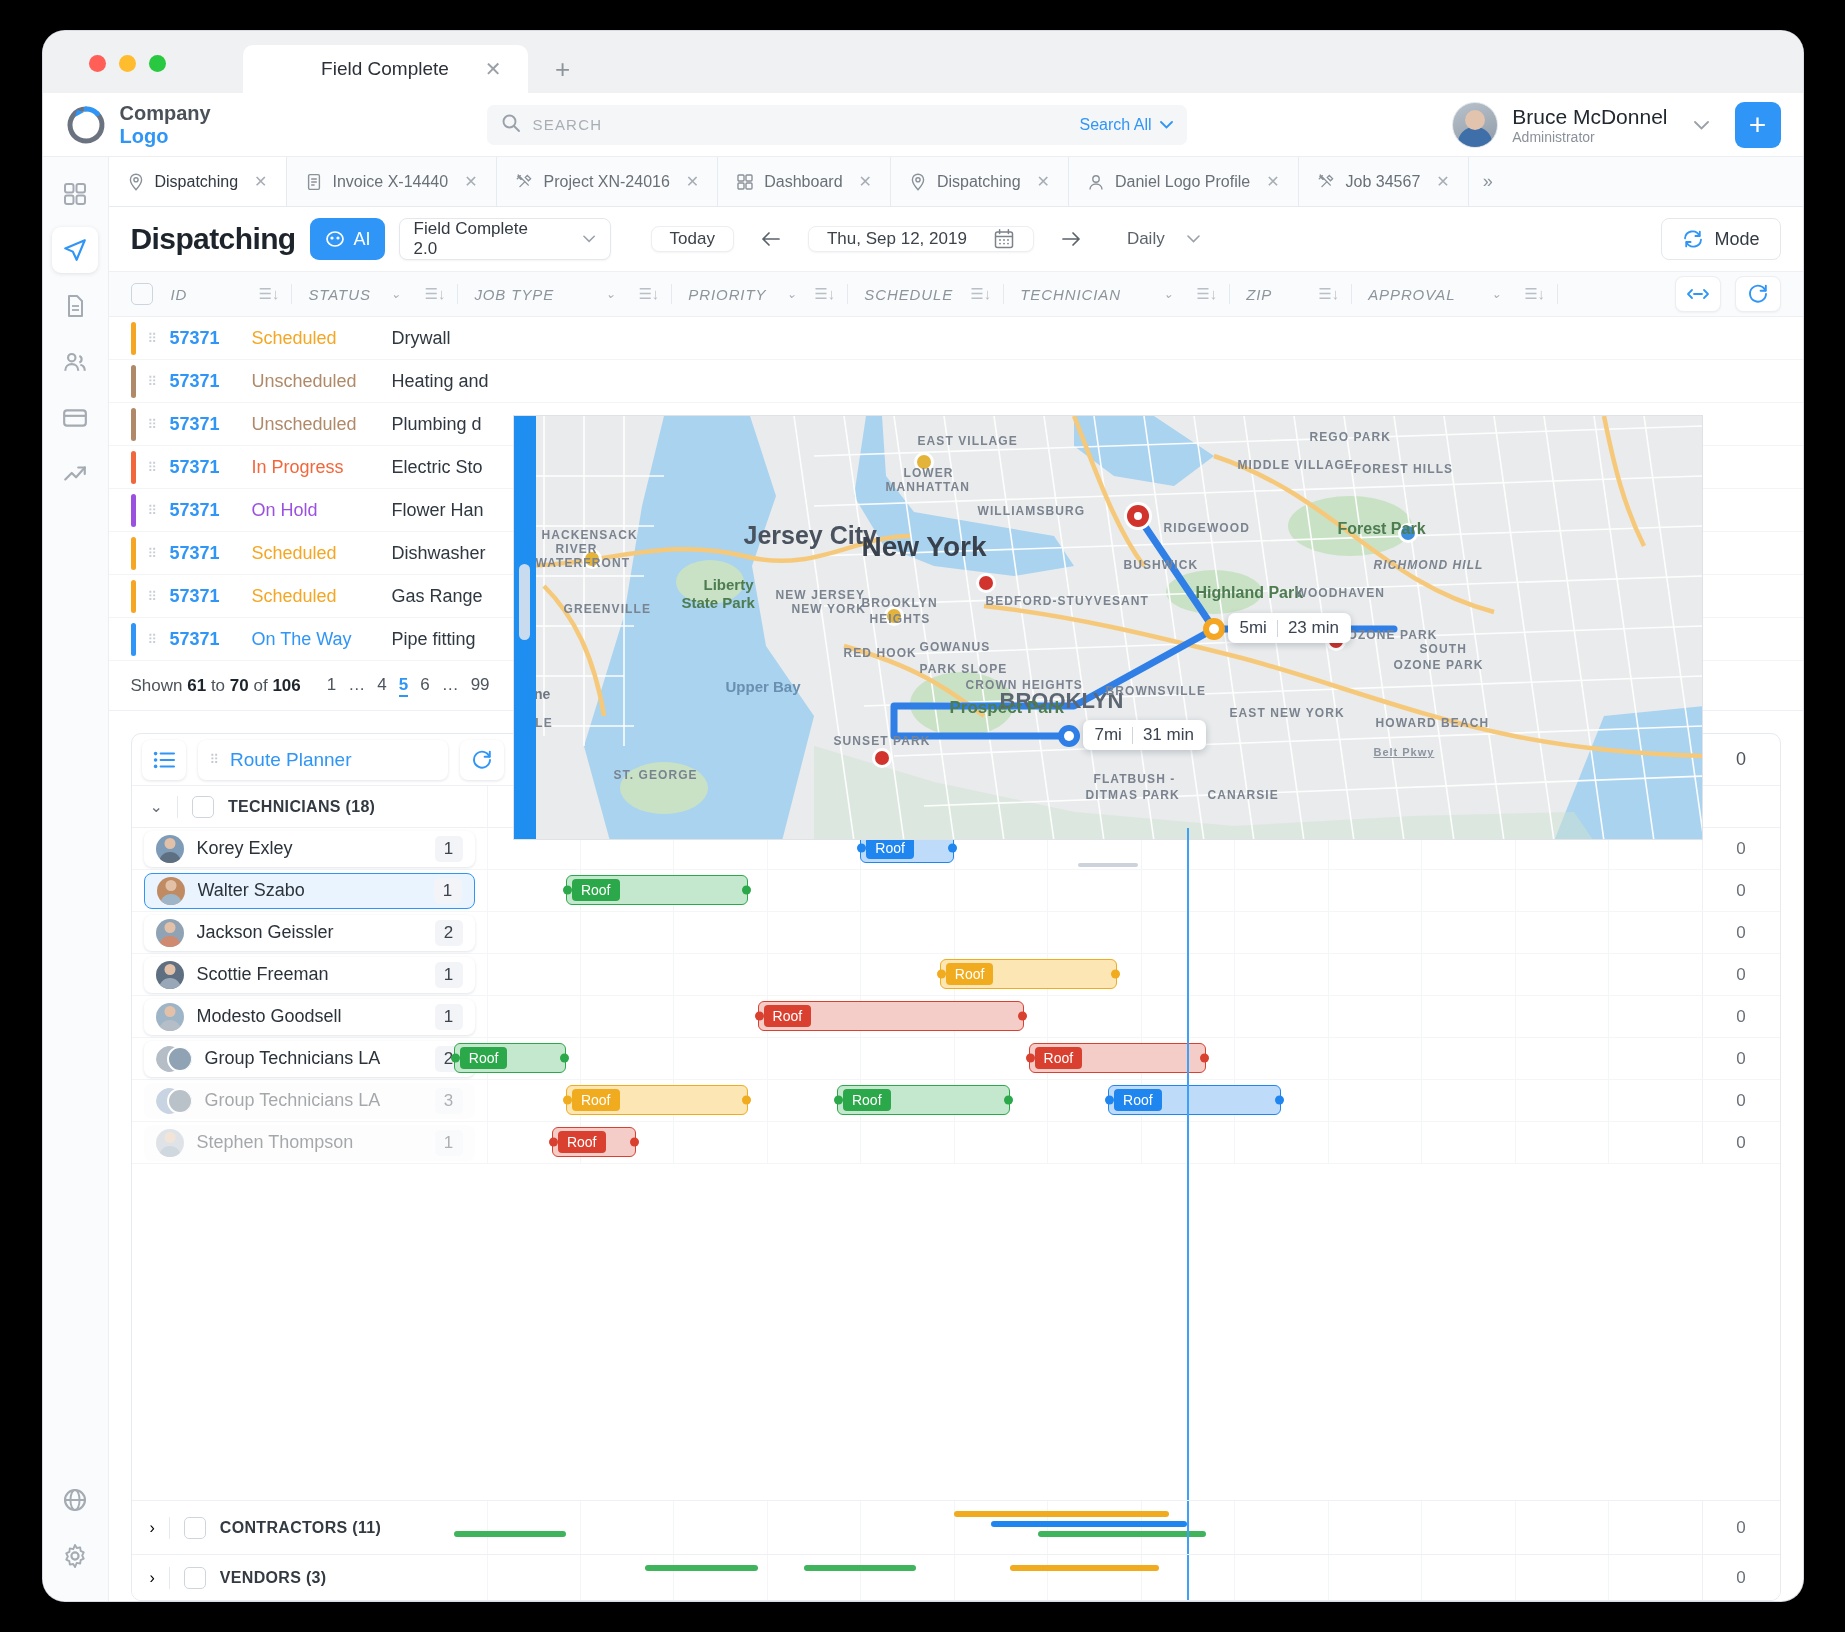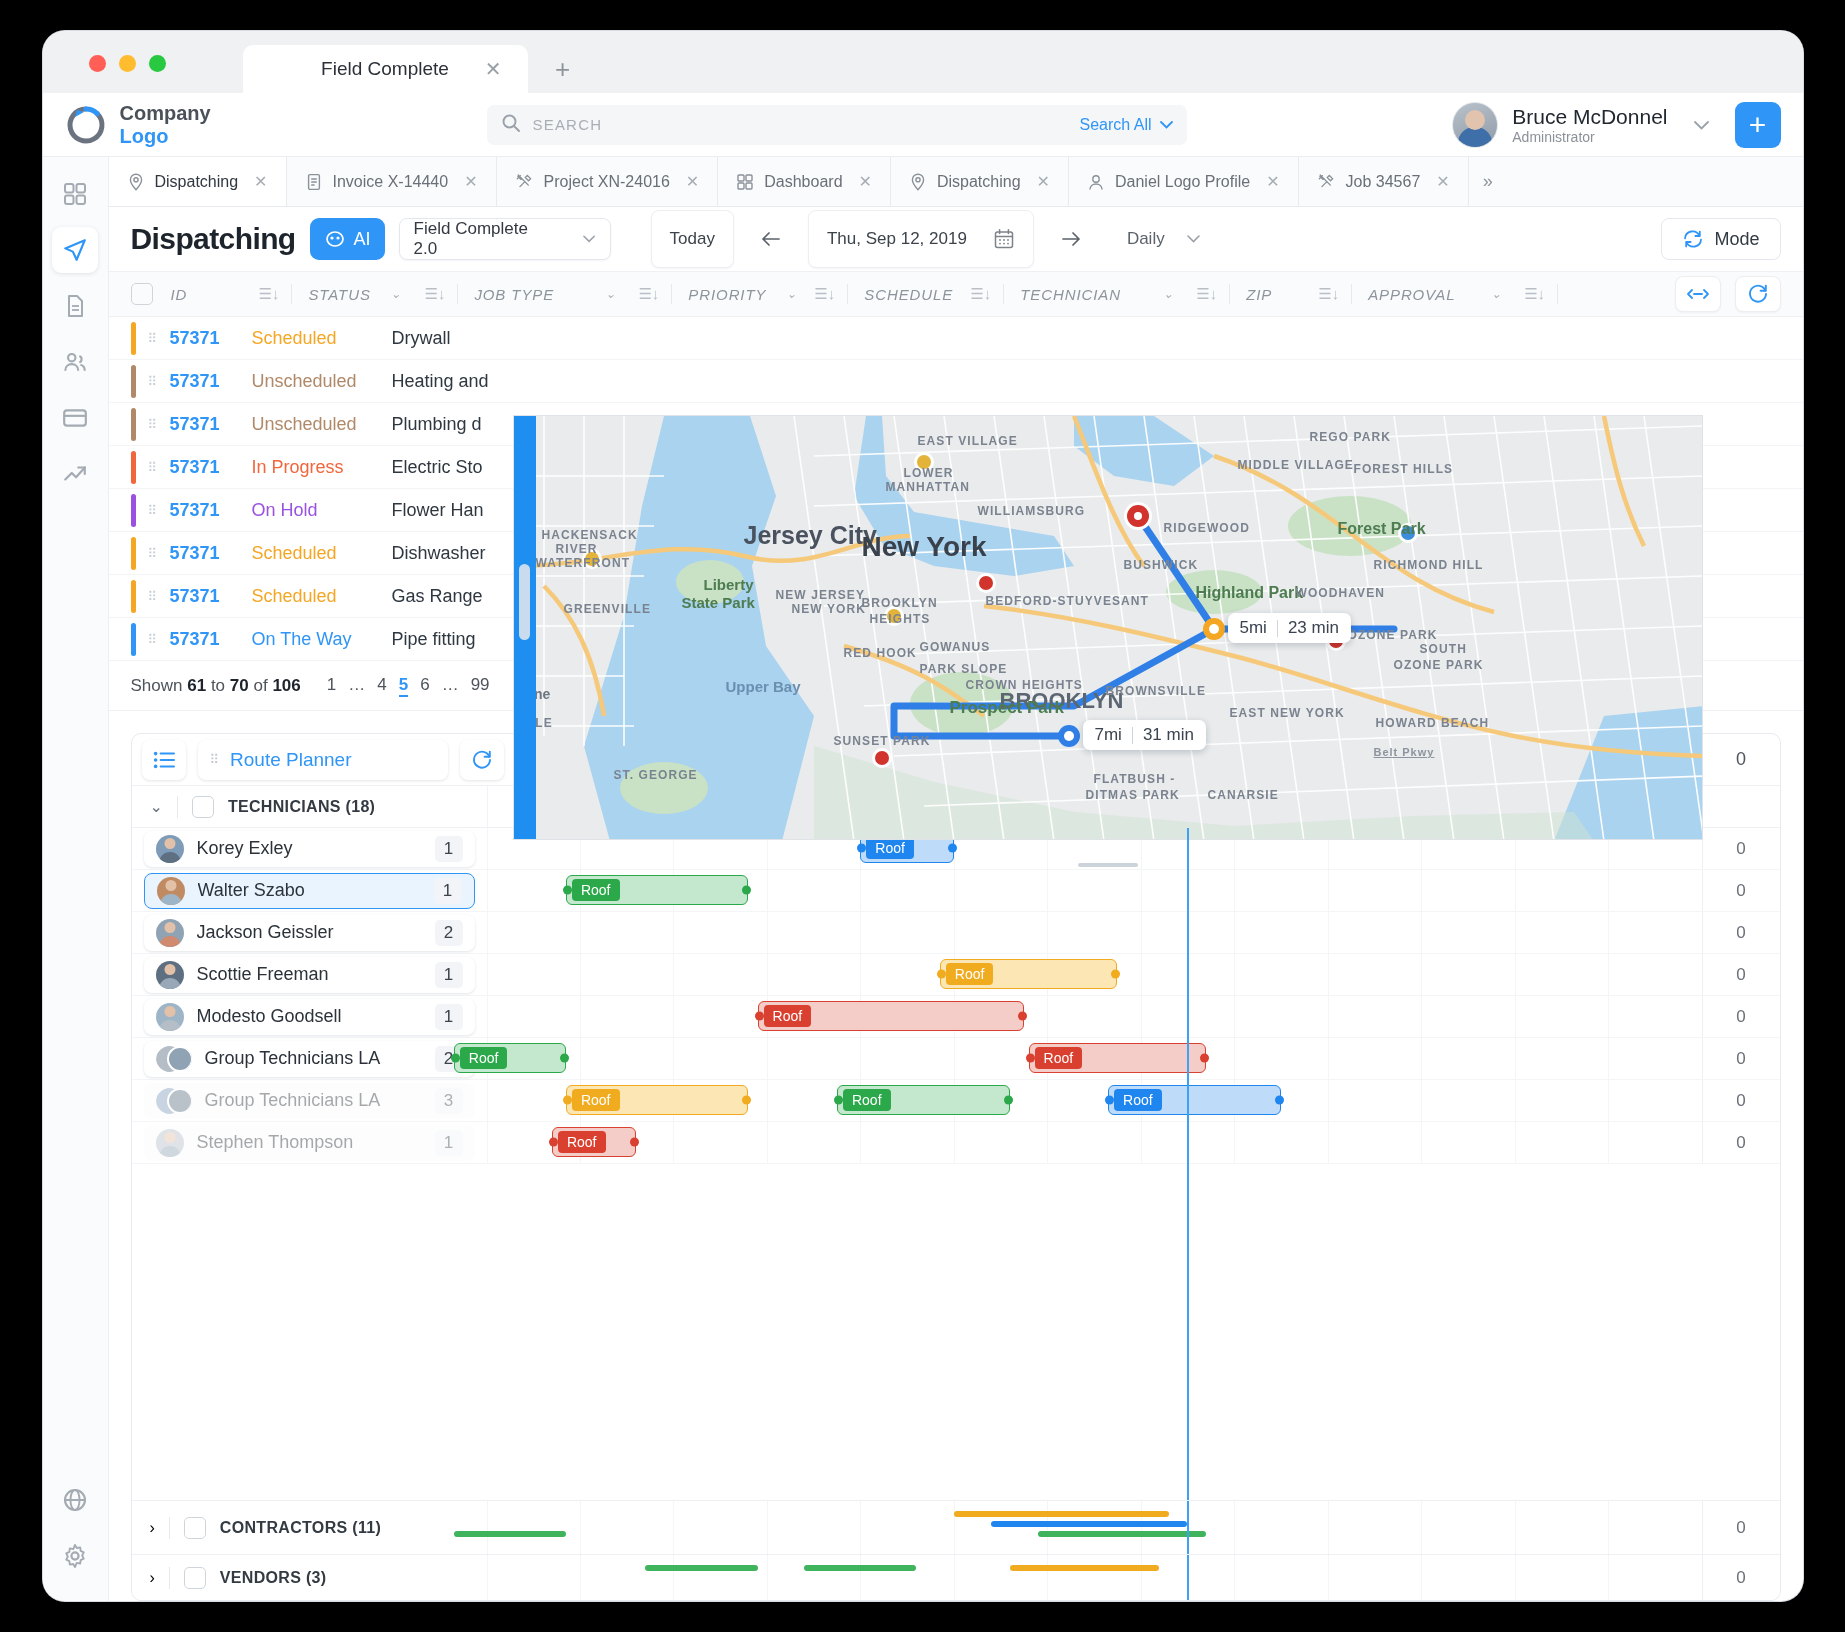--- a/index.html
+++ b/index.html
@@ -110,21 +110,21 @@
 
   
   .toolbar { height:64px; background:#fff; display:flex; align-items:center; padding:0 22px; gap:14px; }
   .pgtitle { font-size:30px; font-weight:bold; color:#1d242c; letter-spacing:-.02em; }
   .aibtn { background:#2f95f6; color:#fff; border-radius:9px; height:42px; padding:0 14px;
            display:flex; align-items:center; gap:8px; font-size:18px; }
   .sel-box { height:42px; background:#fff; border:1px solid #e4e8ec; border-radius:8px;
              display:flex; align-items:center; gap:36px; padding:0 14px; font-size:17px; color:#333a42;
              box-shadow:0 1px 2px rgba(30,40,60,.05);}
   .grp { display:flex; align-items:center; gap:8px; margin-left:26px; }
-  .tb-btn { height:58px; min-width:42px; padding:0 18px; background:#fff; border:1px solid #eceef1;
+  .tb-btn { height:26px; min-width:42px; padding:0 18px; background:#fff; border:1px solid #eceef1;
             border-radius:8px; display:flex; align-items:center; justify-content:center;
             font-size:17px; color:#3c434b; box-shadow:0 1px 2px rgba(30,40,60,.05); gap:10px;}
   .tb-btn.ghost { border-color:transparent; box-shadow:none; color:#5b626a; }
   .modebtn { margin-left:auto; height:42px; padding:0 20px; border:1px solid #e4e8ec; border-radius:8px;
              display:flex; align-items:center; gap:10px; font-size:18px; color:#323a42; background:#fff;}
 
   
   .thead { height:46px; background:#fafbfc; border-top:1px solid #eef0f3; border-bottom:1px solid #eef0f3;
            display:flex; align-items:center; padding:0 22px; gap:0; }
   .chk { width:22px; height:22px; border:1.6px solid #cfd5dc; border-radius:5px; }
@@ -1138,21 +1138,21 @@
             <div class="maplabel" style="left: 404px; top: 18px; font-size: 12px; color: rgb(122, 131, 143); letter-spacing: 0.09em;">EAST VILLAGE</div>
             <div class="maplabel" style="left: 464px; top: 88px; font-size: 12px; color: rgb(122, 131, 143); letter-spacing: 0.09em;">WILLIAMSBURG</div>
             <div class="maplabel" style="left: 472px; top: 178px; font-size: 12px; color: rgb(122, 131, 143); letter-spacing: 0.09em;">BEDFORD-STUYVESANT</div>
             <div class="maplabel" style="left: 650px; top: 105px; font-size: 12px; color: rgb(122, 131, 143); letter-spacing: 0.09em;">RIDGEWOOD</div>
             <div class="maplabel" style="left: 610px; top: 142px; font-size: 12px; color: rgb(122, 131, 143); letter-spacing: 0.09em;">BUSHWICK</div>
             <div class="maplabel" style="left: 682px; top: 168px; font-size: 16px; color: rgb(77, 124, 80);">Highland Park</div>
             <div class="maplabel" style="left: 824px; top: 104px; font-size: 16px; color: rgb(77, 124, 80);">Forest Park</div>
             <div class="maplabel" style="left: 840px; top: 46px; font-size: 12px; color: rgb(122, 131, 143); letter-spacing: 0.09em;">FOREST HILLS</div>
             <div class="maplabel" style="left: 724px; top: 42px; font-size: 12px; color: rgb(122, 131, 143); letter-spacing: 0.09em;">MIDDLE VILLAGE</div>
             <div class="maplabel" style="left: 796px; top: 14px; font-size: 12px; color: rgb(122, 131, 143); letter-spacing: 0.09em;">REGO PARK</div>
-            <div class="maplabel" style="left: 860px; top: 142px; font-size: 12px; color: rgb(122, 131, 143); letter-spacing: 0.09em;">RICHMOND HILL</div>
+            <div class="maplabel" style="left: 860px; top: 142px; font-size: 12px; color: rgb(122, 131, 143); letter-spacing: 0.09em; font-style: italic;">RICHMOND HILL</div>
             <div class="maplabel" style="left: 782px; top: 170px; font-size: 12px; color: rgb(122, 131, 143); letter-spacing: 0.09em;">WOODHAVEN</div>
             <div class="maplabel" style="left: 834px; top: 212px; font-size: 12px; color: rgb(122, 131, 143); letter-spacing: 0.09em;">OZONE PARK</div>
             <div class="maplabel" style="left: 906px; top: 226px; font-size: 12px; color: rgb(122, 131, 143); letter-spacing: 0.09em;">SOUTH</div>
             <div class="maplabel" style="left: 880px; top: 242px; font-size: 12px; color: rgb(122, 131, 143); letter-spacing: 0.09em;">OZONE PARK</div>
             <div class="maplabel" style="left: 452px; top: 262px; font-size: 12px; color: rgb(122, 131, 143); letter-spacing: 0.09em;">CROWN HEIGHTS</div>
             <div class="maplabel" style="left: 592px; top: 268px; font-size: 12px; color: rgb(122, 131, 143); letter-spacing: 0.09em;">BROWNSVILLE</div>
             <div class="maplabel" style="left: 406px; top: 246px; font-size: 12px; color: rgb(122, 131, 143); letter-spacing: 0.09em;">PARK SLOPE</div>
             <div class="maplabel" style="left: 406px; top: 224px; font-size: 12px; color: rgb(122, 131, 143); letter-spacing: 0.09em;">GOWANUS</div>
             <div class="maplabel" style="left: 330px; top: 230px; font-size: 12px; color: rgb(122, 131, 143); letter-spacing: 0.09em;">RED HOOK</div>
             <div class="maplabel" style="left: 436px; top: 282px; font-size: 17px; color: rgb(77, 124, 80);">Prospect Park</div>

